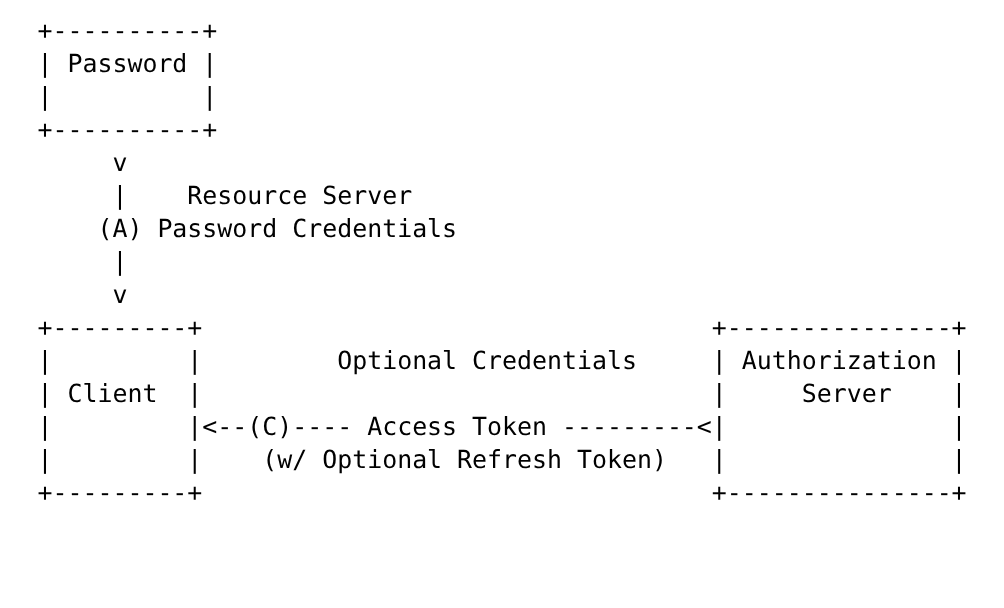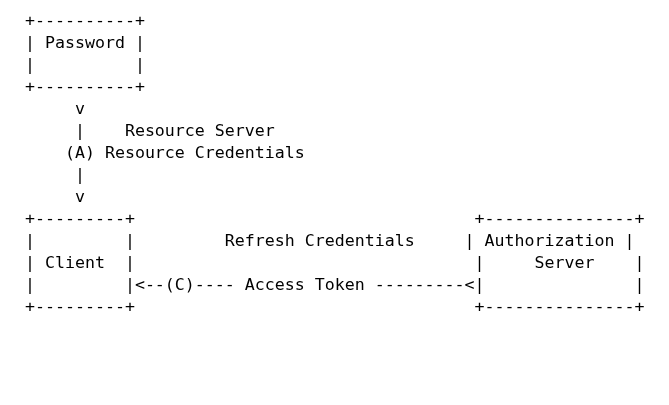--- a/index.html
+++ b/index.html
@@ -34,26 +34,27 @@
   <div>
     <div class="ln">+----------+</div>
     <div class="ln">| Password |</div>
     <div class="ln">|          |</div>
     <div class="ln">+----------+</div>
   </div>
 
   <div>
     <div class="ln">     v</div>
     <div class="ln">     |    Resource Server</div>
-    <div class="ln">    (A) Resource Credentials</div>
+    <div class="ln">    (A) Password Credentials</div>
     <div class="ln">     |</div>
     <div class="ln">     v</div>
   </div>
 
   <div>
     <div class="ln">+---------+                                  +---------------+</div>
-    <div class="ln">|         |         Refresh Credentials     | Authorization |</div>
+    <div class="ln">|         |         Optional Credentials     | Authorization |</div>
     <div class="ln">| Client  |                                  |     Server    |</div>
     <div class="ln">|         |&lt;--(C)---- Access Token ---------&lt;|               |</div>
+    <div class="ln">|         |    (w/ Optional Refresh Token)   |               |</div>
     <div class="ln">+---------+                                  +---------------+</div>
   </div>
 
 </div>
 
 </body></html>

